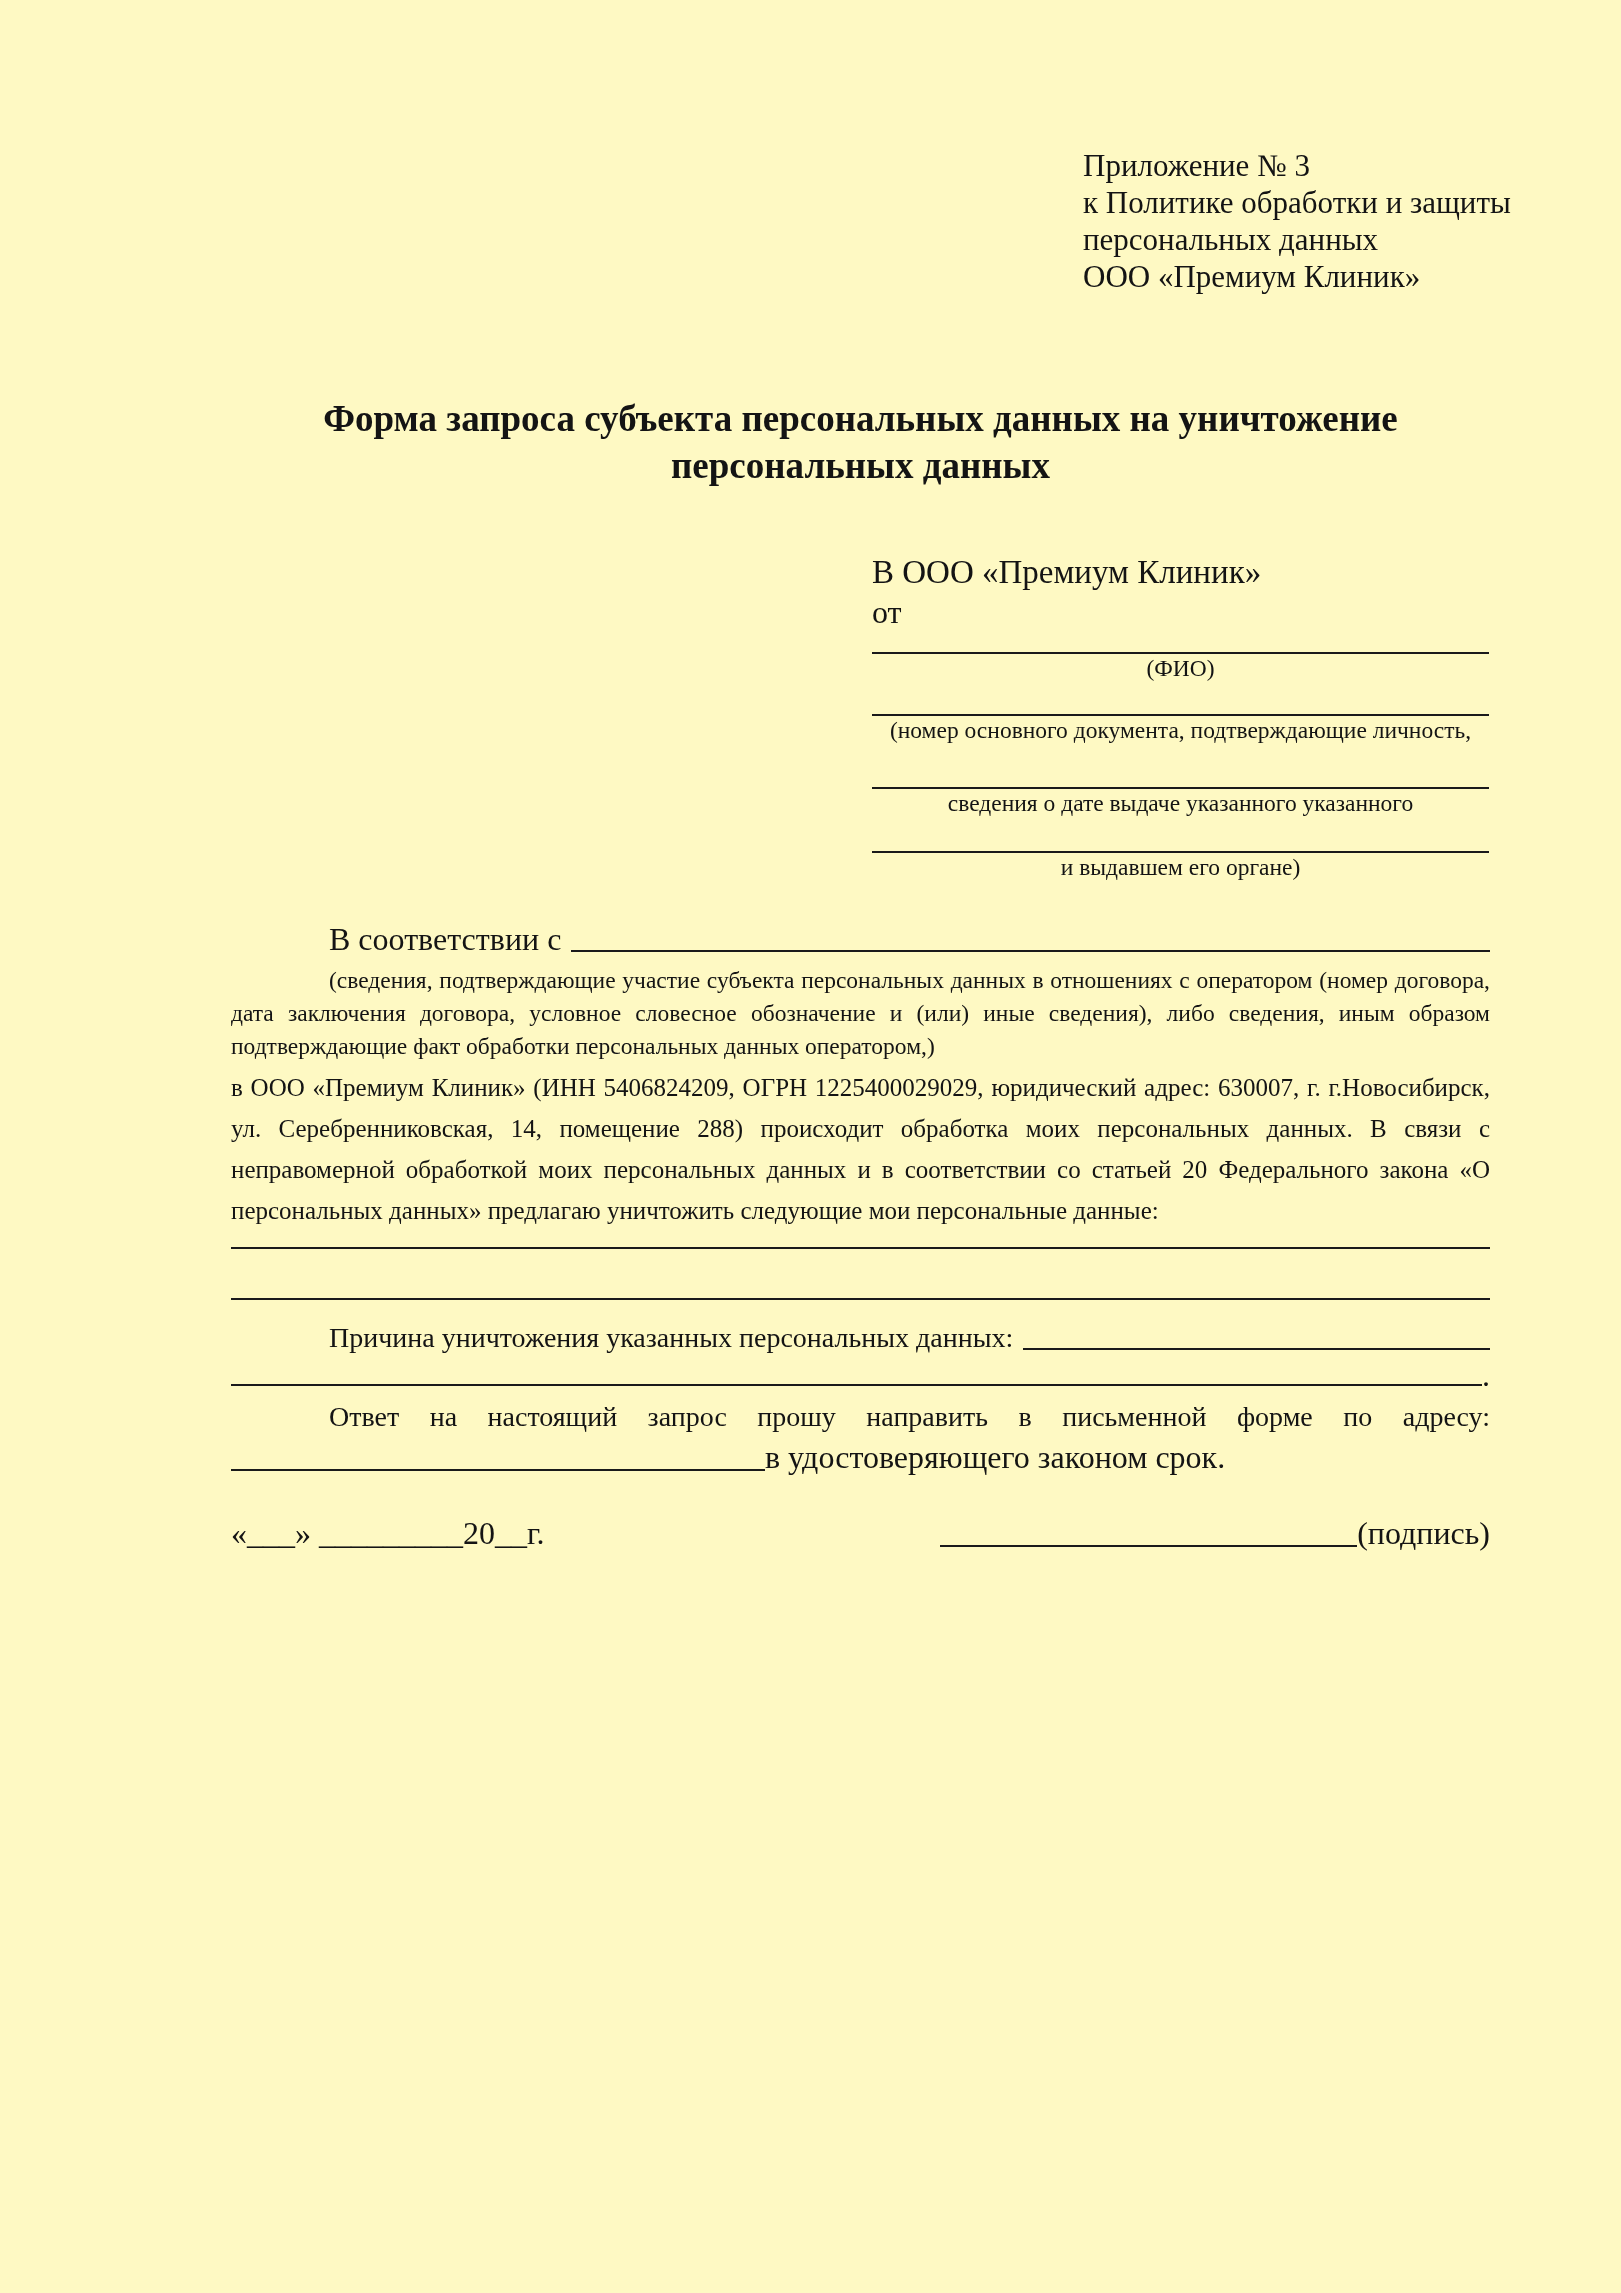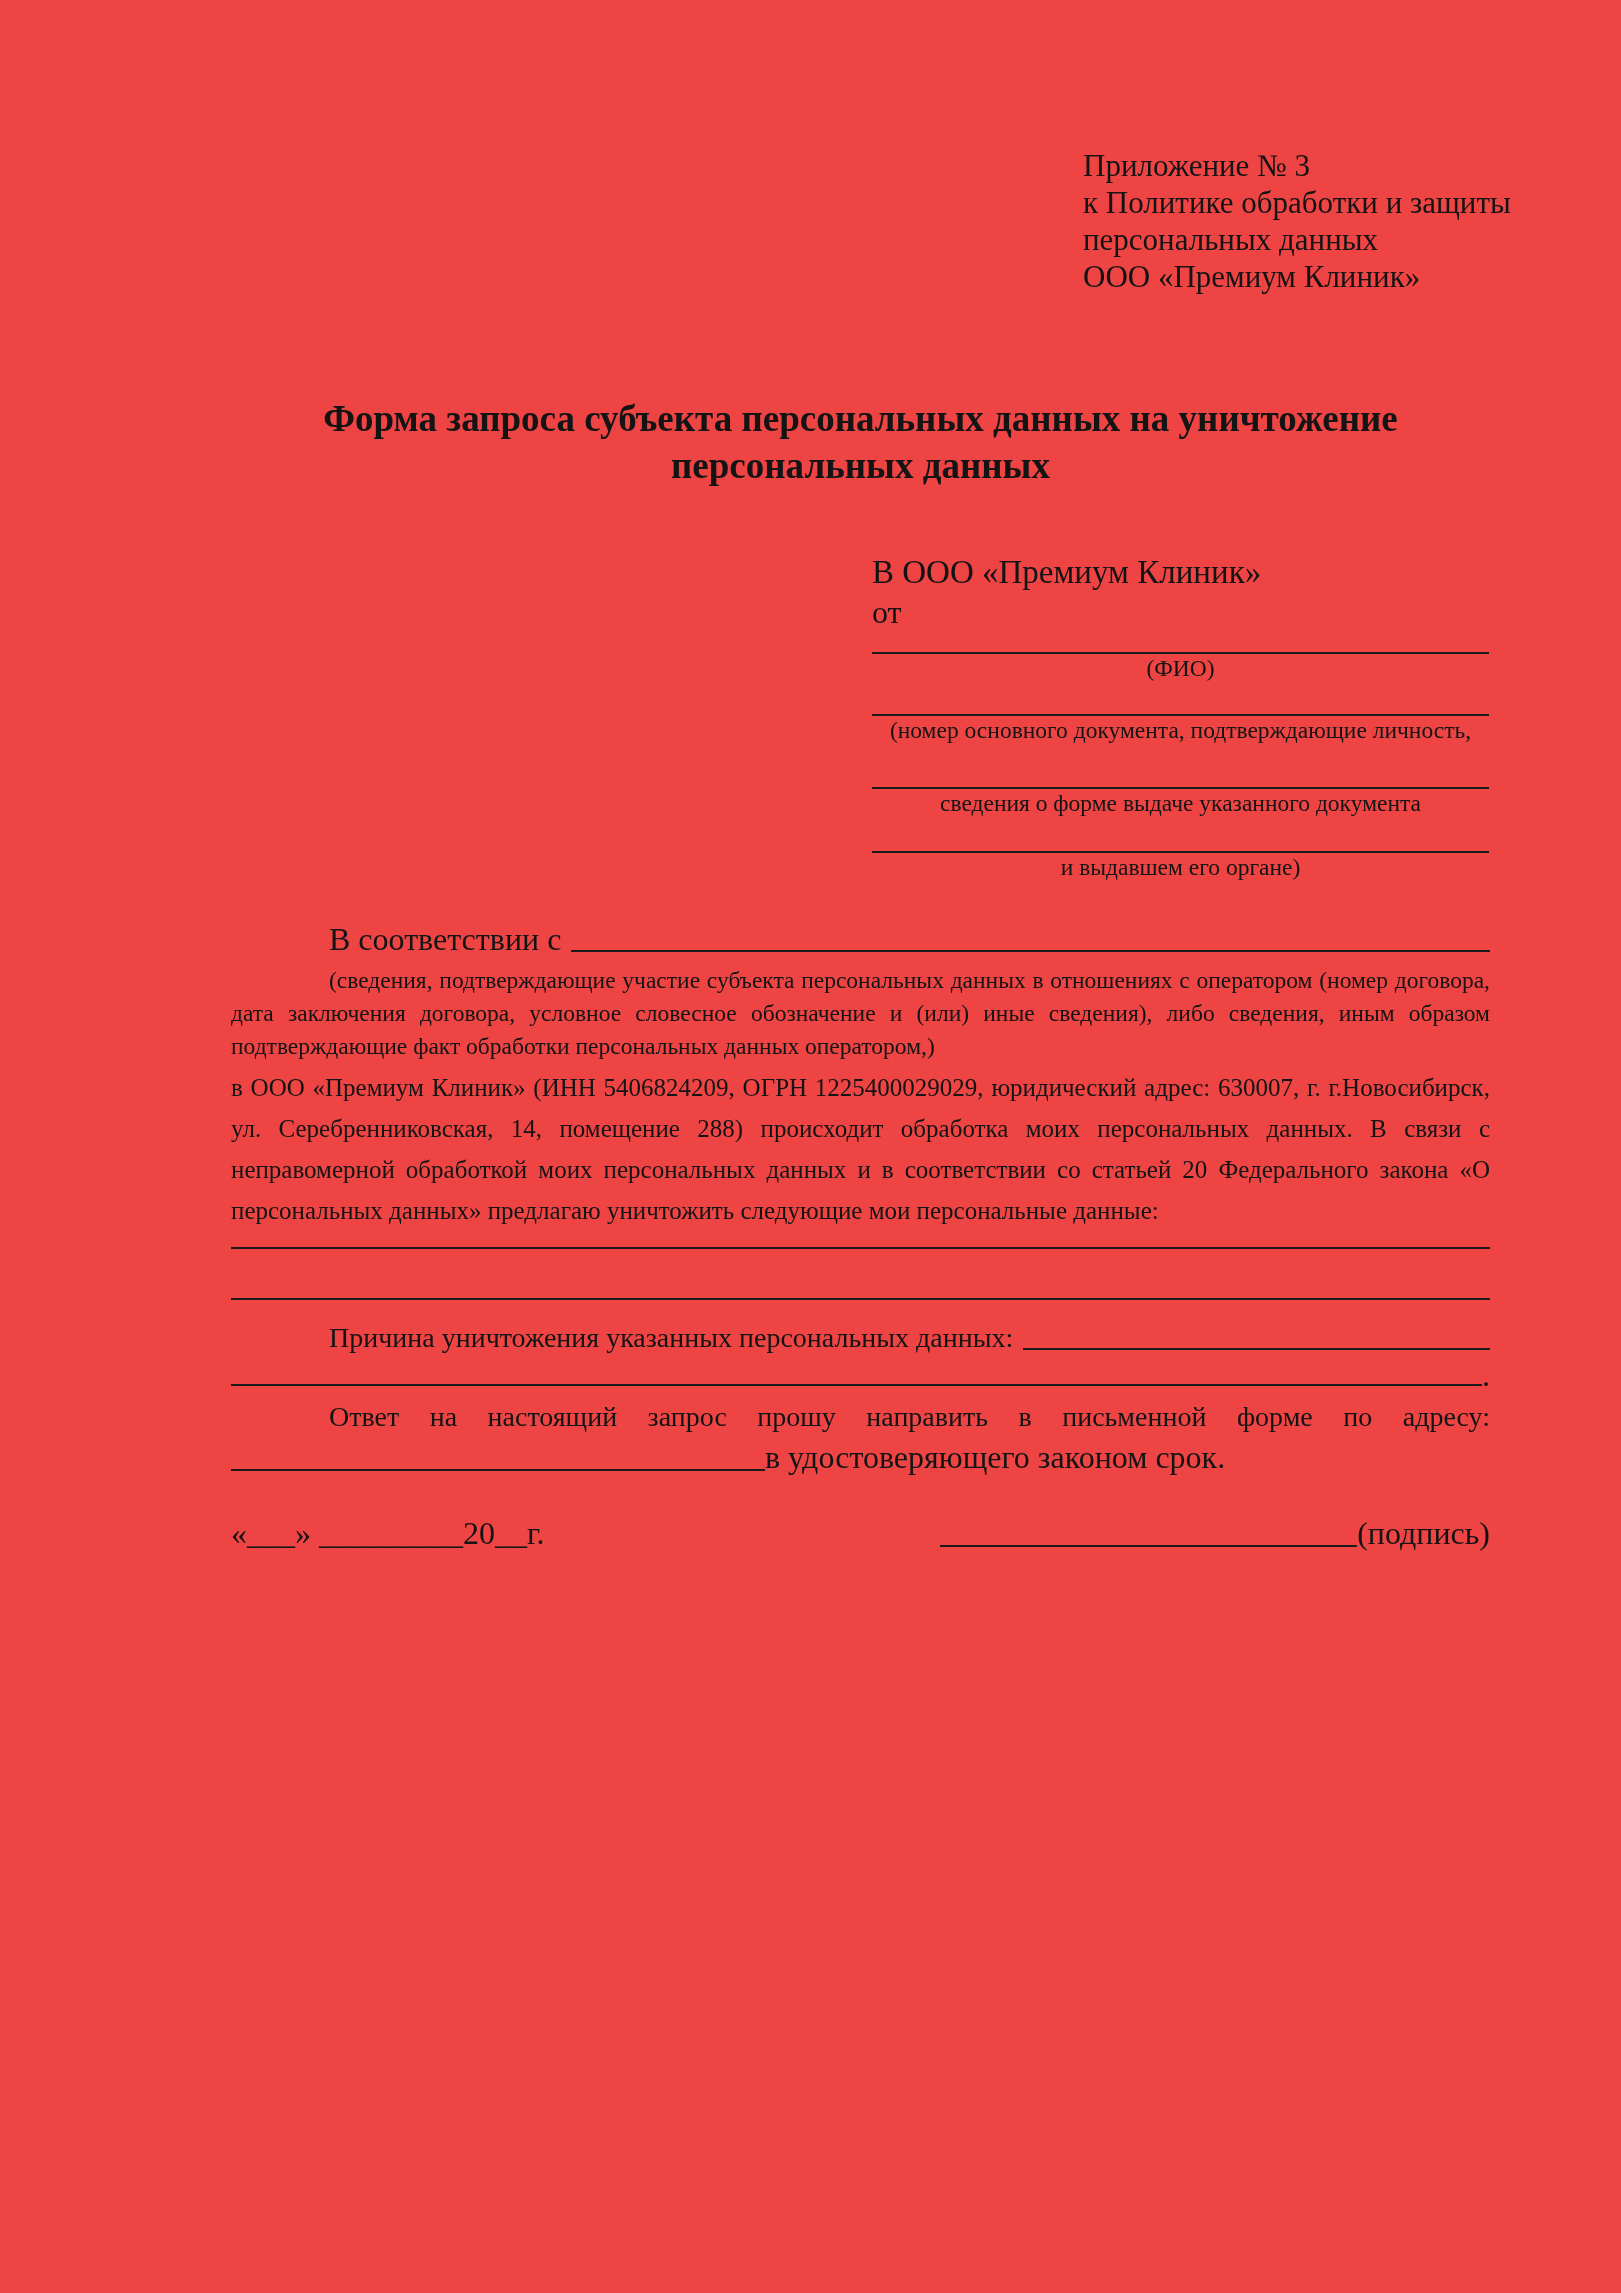--- a/index.html
+++ b/index.html
@@ -4,21 +4,21 @@
 <style>
   html, body {
     margin: 0;
     padding: 0;
     background: #ffffff;
   }
   .page {
     position: relative;
     width: 1621px;
     height: 2294px;
-    background: #ef4444;
+    background: #fef9c3;
     box-sizing: border-box;
     padding: 147px 131px 0 231px;
     font-family: "Liberation Serif", "DejaVu Serif", serif;
     color: #141414;
     overflow: hidden;
   }
   
   .appendix {
     margin-left: 852px;
     font-size: 31px;
@@ -157,21 +157,21 @@
   </h1>
 
   <div class="addressee">
     <div class="addr-to">В ООО «Премиум Клиник»</div>
     <div class="addr-from">от</div>
     <div class="blank-line bl-fio"></div>
     <div class="caption">(ФИО)</div>
     <div class="blank-line bl-2"></div>
     <div class="caption">(номер основного документа, подтверждающие личность,</div>
     <div class="blank-line bl-3"></div>
-    <div class="caption">сведения о форме выдаче указанного документа</div>
+    <div class="caption">сведения о дате выдаче указанного указанного</div>
     <div class="blank-line bl-4"></div>
     <div class="caption">и выдавшем его органе)</div>
   </div>
 
   <div class="accordance-row">
     <span class="indent"></span>
     <span class="label-nowrap">В соответствии с</span>
     <span class="fill-line"></span>
   </div>
 

